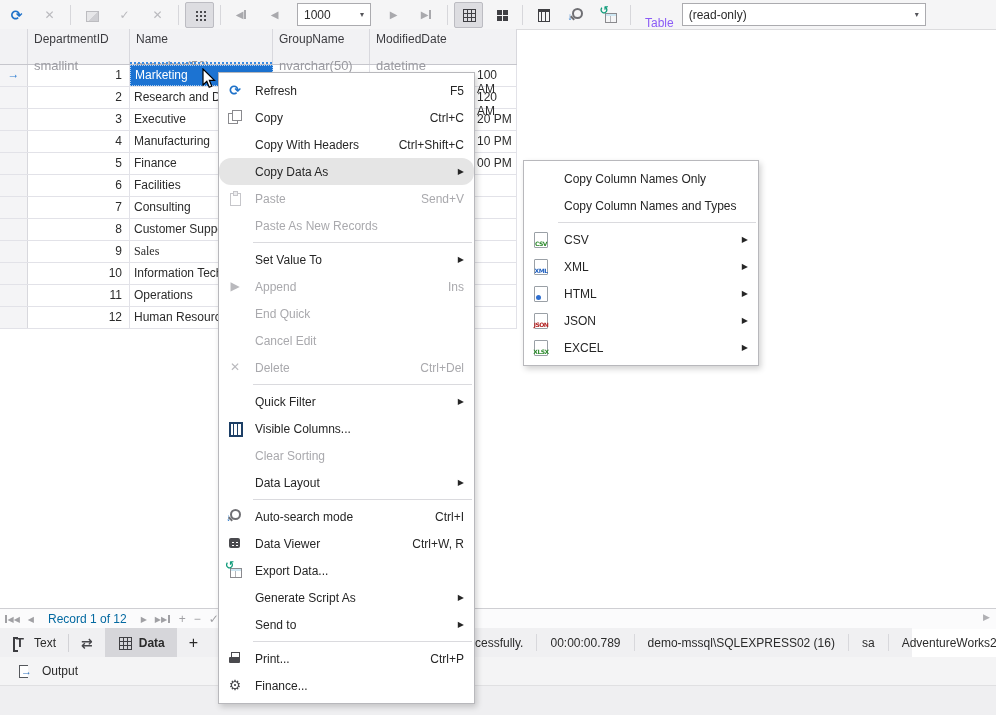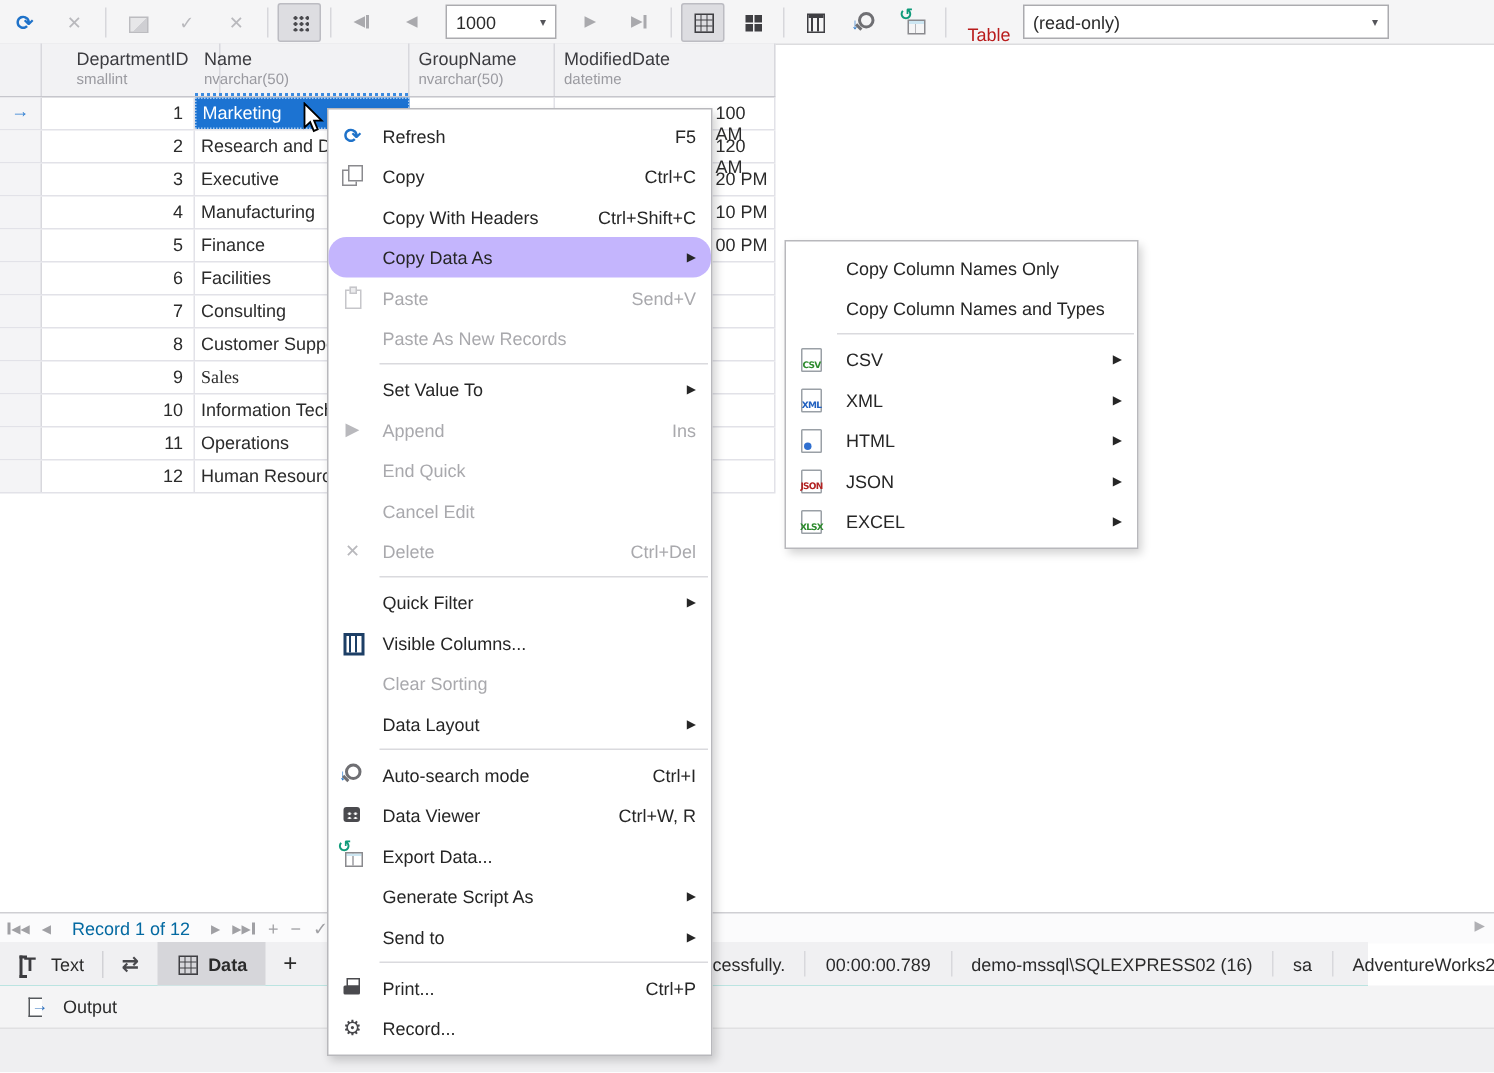--- a/index.html
+++ b/index.html
@@ -9,21 +9,21 @@
   
   .toolbar{position:absolute;left:0;top:0;width:996px;height:29px;background:#f5f5f6;
            border-bottom:1px solid #dcdcde;display:flex;align-items:center;}
   .tbtn{width:27px;height:24px;display:flex;align-items:center;justify-content:center;
         margin:0 2px;border:1px solid transparent;border-radius:2px;flex:0 0 auto;}
   .tbtn.pressed{background:#dddde1;border-color:#bcbcc2;}
   .tsep{width:1px;height:20px;background:#d7d7db;margin:0 4px;flex:0 0 auto;}
   .combo{height:21px;background:#fff;border:1px solid #ababaf;display:flex;align-items:center;
          padding:0 6px;justify-content:space-between;flex:0 0 auto;}
   .combo .arr{color:#55555a;font-size:8px;margin-left:8px;}
-  .tb-label{margin:16px 8px 0 10px;color:#b91c1c;flex:0 0 auto;}
+  .tb-label{margin:16px 8px 0 10px;color:#8b5cf6;flex:0 0 auto;}
   
   .ic{position:relative;display:inline-block;width:16px;height:16px;line-height:16px;
       text-align:center;vertical-align:middle;flex:0 0 auto;}
   .g-blue{color:#1f72c9;font-weight:700;font-size:14px;}
   .g-dim{color:#b9b9bd;font-weight:700;font-size:12px;}
   .g-dark{color:#48484c;font-size:14px;}
   .navg{color:#a9a9ad;font-size:10px;display:flex;align-items:center;}
   .navg .bar{width:2px;height:9px;background:#a9a9ad;margin:0 1px;}
   .ic-pic::before{content:"";position:absolute;left:2px;top:4px;width:11px;height:9px;
       border:1px solid #bcbcc0;background:linear-gradient(135deg,#e7e7e9 55%,#cfcfd3 55%);}
@@ -65,39 +65,39 @@
   .fic{position:relative;display:inline-block;width:12px;height:14px;border:1px solid #9aa0a6;
        background:#fff;border-radius:1px;vertical-align:middle;}
   .fic b{position:absolute;left:-2px;right:-2px;bottom:0px;font-size:6px;line-height:6px;
          font-weight:700;text-align:center;font-family:"DejaVu Sans",sans-serif;letter-spacing:-0.5px;}
   .fic i.dot{position:absolute;left:1px;bottom:1px;width:5px;height:5px;border-radius:50%;background:#2f6fd0;}
   
   .grid{position:absolute;left:0;top:29px;width:517px;}
   .ghead{position:relative;height:35px;background:#f2f2f4;border-bottom:1px solid #c6c6cc;}
   .gh-cell{position:absolute;top:0;bottom:0;border-right:1px solid #d8d8dd;padding:3px 0 0 6px;box-sizing:border-box;}
   .gh-name{display:block;color:#3c3c40;font-size:12px;}
-  .gh-type{display:block;color:#9a9aa0;font-size:10px;margin-top:2px;}
+  .gh-type{display:block;color:#9a9aa0;font-size:13px;margin-top:12px;}
   .gh-sel::after{content:"";position:absolute;left:0;right:0;bottom:0;border-top:2px dotted #3c8be0;}
   .grow{position:relative;height:21px;border-bottom:1px solid #e2e2e8;}
   .gc{position:absolute;top:0;bottom:0;box-sizing:border-box;border-right:1px solid #e2e2e8;
       padding:3px 4px 0 4px;white-space:nowrap;overflow:hidden;}
   .gc.num{text-align:right;padding-right:7px;}
   .rowsel{background:#f4f4f6;border-right:1px solid #d8d8dd;text-align:center;color:#2d7dd2;
           font-size:12px;padding-top:2px;}
   .cell-selected{background:#1c73d2;color:#fff;border:1px dotted #a9cdf2;padding-top:2px;}
   .date-frag{position:absolute;left:477px;top:3px;color:#2b2b2b;}
   
   .menu{position:absolute;background:#fff;border:1px solid #b8b8bc;box-shadow:2px 3px 6px rgba(0,0,0,.18);
         padding:4px 0;box-sizing:border-box;z-index:50;}
   .mi{position:relative;height:27px;display:flex;align-items:center;padding:0 10px 0 36px;cursor:default;}
   .mi .lab{flex:1 1 auto;color:#262626;}
   .mi .sc{color:#262626;margin-left:24px;}
   .mi .sub{color:#262626;font-size:8px;margin-left:16px;}
   .mi.disabled .lab,.mi.disabled .sc{color:#a9a9ad;}
-  .mi.hl{background:#c4b5fd;border-radius:12px;}
+  .mi.hl{background:#e5e5e5;border-radius:12px;}
   .mi .ic{position:absolute;left:8px;top:5px;}
   .msep{height:1px;background:#dadade;margin:3px 2px 3px 34px;}
   #submenu{z-index:60;}
   #submenu .mi{padding-left:40px;}
   #submenu .mi .ic,#submenu .mi .fic{position:absolute;left:10px;top:6px;}
   
   .recnav{position:absolute;left:0;top:608px;width:996px;height:20px;background:#fbfbfc;
           border-top:1px solid #cfcfd3;display:flex;align-items:center;color:#6f6f73;}
   .recnav .nbtn{display:flex;align-items:center;margin:0 4px;color:#a0a0a4;font-size:8px;}
   .recnav .nbtn .bar{width:1.5px;height:8px;background:#a0a0a4;margin:0 1px;}
@@ -206,21 +206,21 @@
     <span class="tb-label">Table</span>
     <div class="combo" style="width:230px;">
       <span>(read-only)</span>
       <span class="arr">▾</span>
     </div>
   </div>
 
   <div class="grid">
     <div class="ghead" id="grid-head">
         <div class="gh-cell" style="left:0;width:28px;"></div>
-        <div class="gh-cell" style="left:45px;width:102px;">
+        <div class="gh-cell" style="left:28px;width:102px;">
           <span class="gh-name">DepartmentID</span>
           <span class="gh-type">smallint</span>
         </div>
         <div class="gh-cell gh-sel" style="left:130px;width:143px;">
           <span class="gh-name">Name</span>
           <span class="gh-type">nvarchar(50)</span>
         </div>
         <div class="gh-cell" style="left:273px;width:97px;">
           <span class="gh-name">GroupName</span>
           <span class="gh-type">nvarchar(50)</span>
@@ -498,21 +498,21 @@
           </div>
       <div class="msep"></div>
       <div class="mi">
             <span class="ic ic-print"></span>
         <span class="lab">Print...</span>
             <span class="sc">Ctrl+P</span>
 
           </div>
       <div class="mi">
             <span class="ic g-dark">⚙</span>
-        <span class="lab">Record...</span>
+        <span class="lab">Finance...</span>
 
           </div>
     </div>
 
   <div class="menu" id="submenu" style="left:475px;top:160px;width:236px;margin-left:48px;">
       <div class="mi">
             <span class="lab">Copy Column Names Only</span>
 
           </div>
       <div class="mi">

